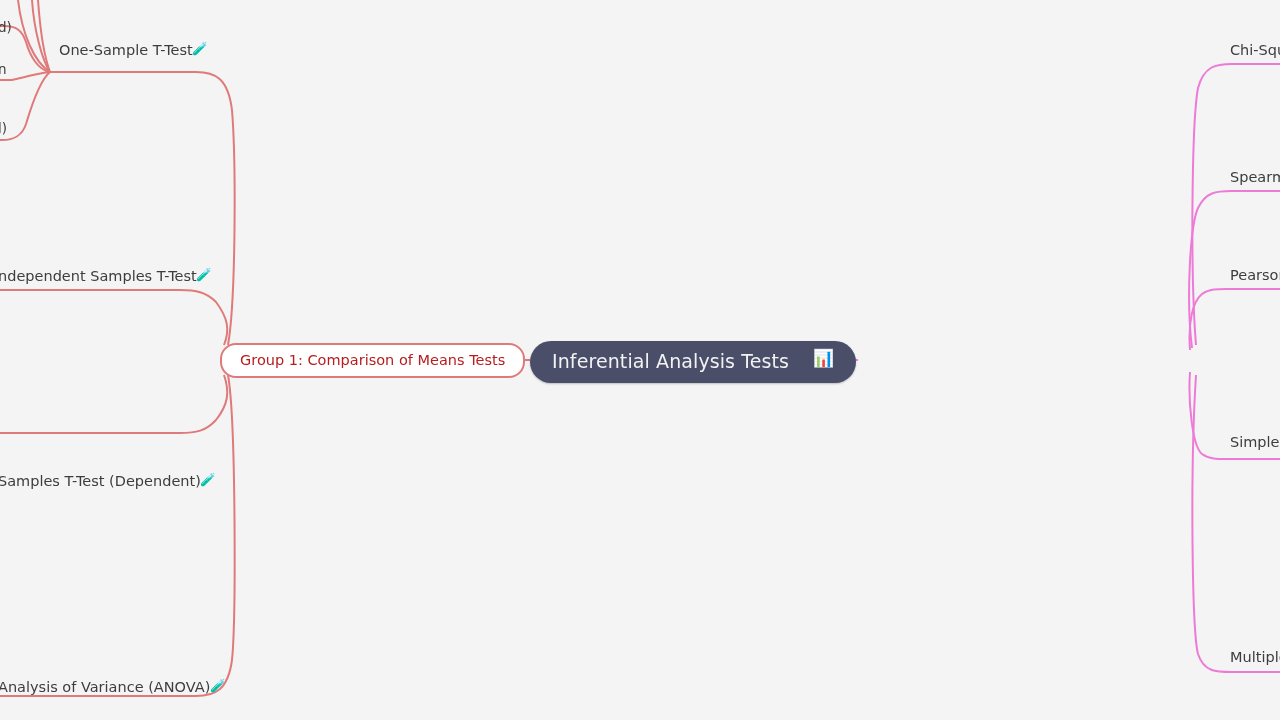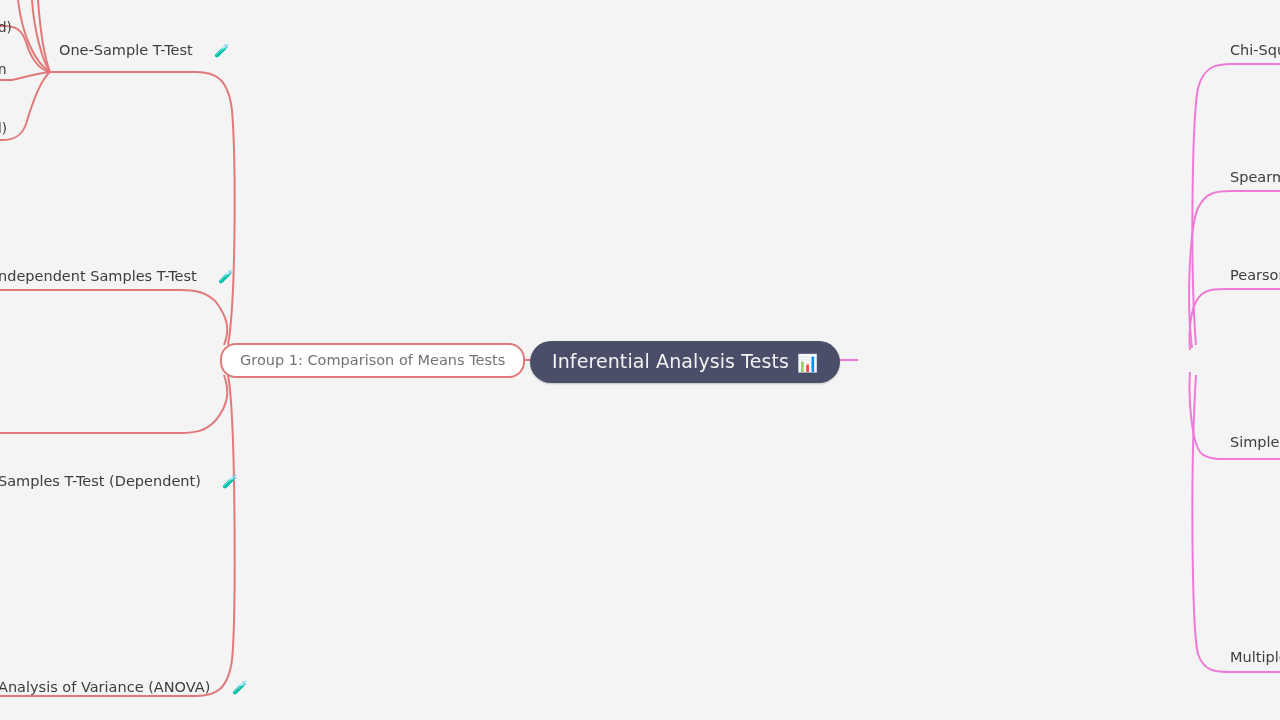--- a/index.html
+++ b/index.html
@@ -32,48 +32,48 @@
     position: absolute;
     background: #4a4e69;
     color: #f2f2f2;
     border-radius: 22px;
     padding: 9px 22px 11px 22px;
     font-size: 19px;
     letter-spacing: .1px;
     white-space: nowrap;
     box-shadow: 0 1px 2px rgba(0,0,0,.22);
     display: flex;
-    align-items: flex-end;
-    gap: 8px;
+    align-items: flex-start;
+    gap: 24px;
   }
   .root-node .emoji { font-size: 17px; line-height: 1; }
 
   
   .group-node {
     position: absolute;
     background: #ffffff;
     border-radius: 16px;
     padding: 7px 18px 8px 18px;
     font-size: 14.5px;
-    color: #737373;
+    color: #b91c1c;
     white-space: nowrap;
     box-sizing: border-box;
   }
   .group-node.left  { border: 2px solid #e07a7a; }
   .group-node.right { border: 2px solid #ee7ad8; }
 
   
   .leaf {
     position: absolute;
     font-size: 14.5px;
     color: #3d3d3d;
     white-space: nowrap;
     display: flex;
-    align-items: center;
-    gap: 22px;
+    align-items: flex-start;
+    gap: 0;
     background: transparent;
   }
   .leaf .emoji { font-size: 13px; line-height: 1; }
 
   
   .subleaf {
     position: absolute;
     font-size: 13.5px;
     color: #3d3d3d;
     white-space: nowrap;

